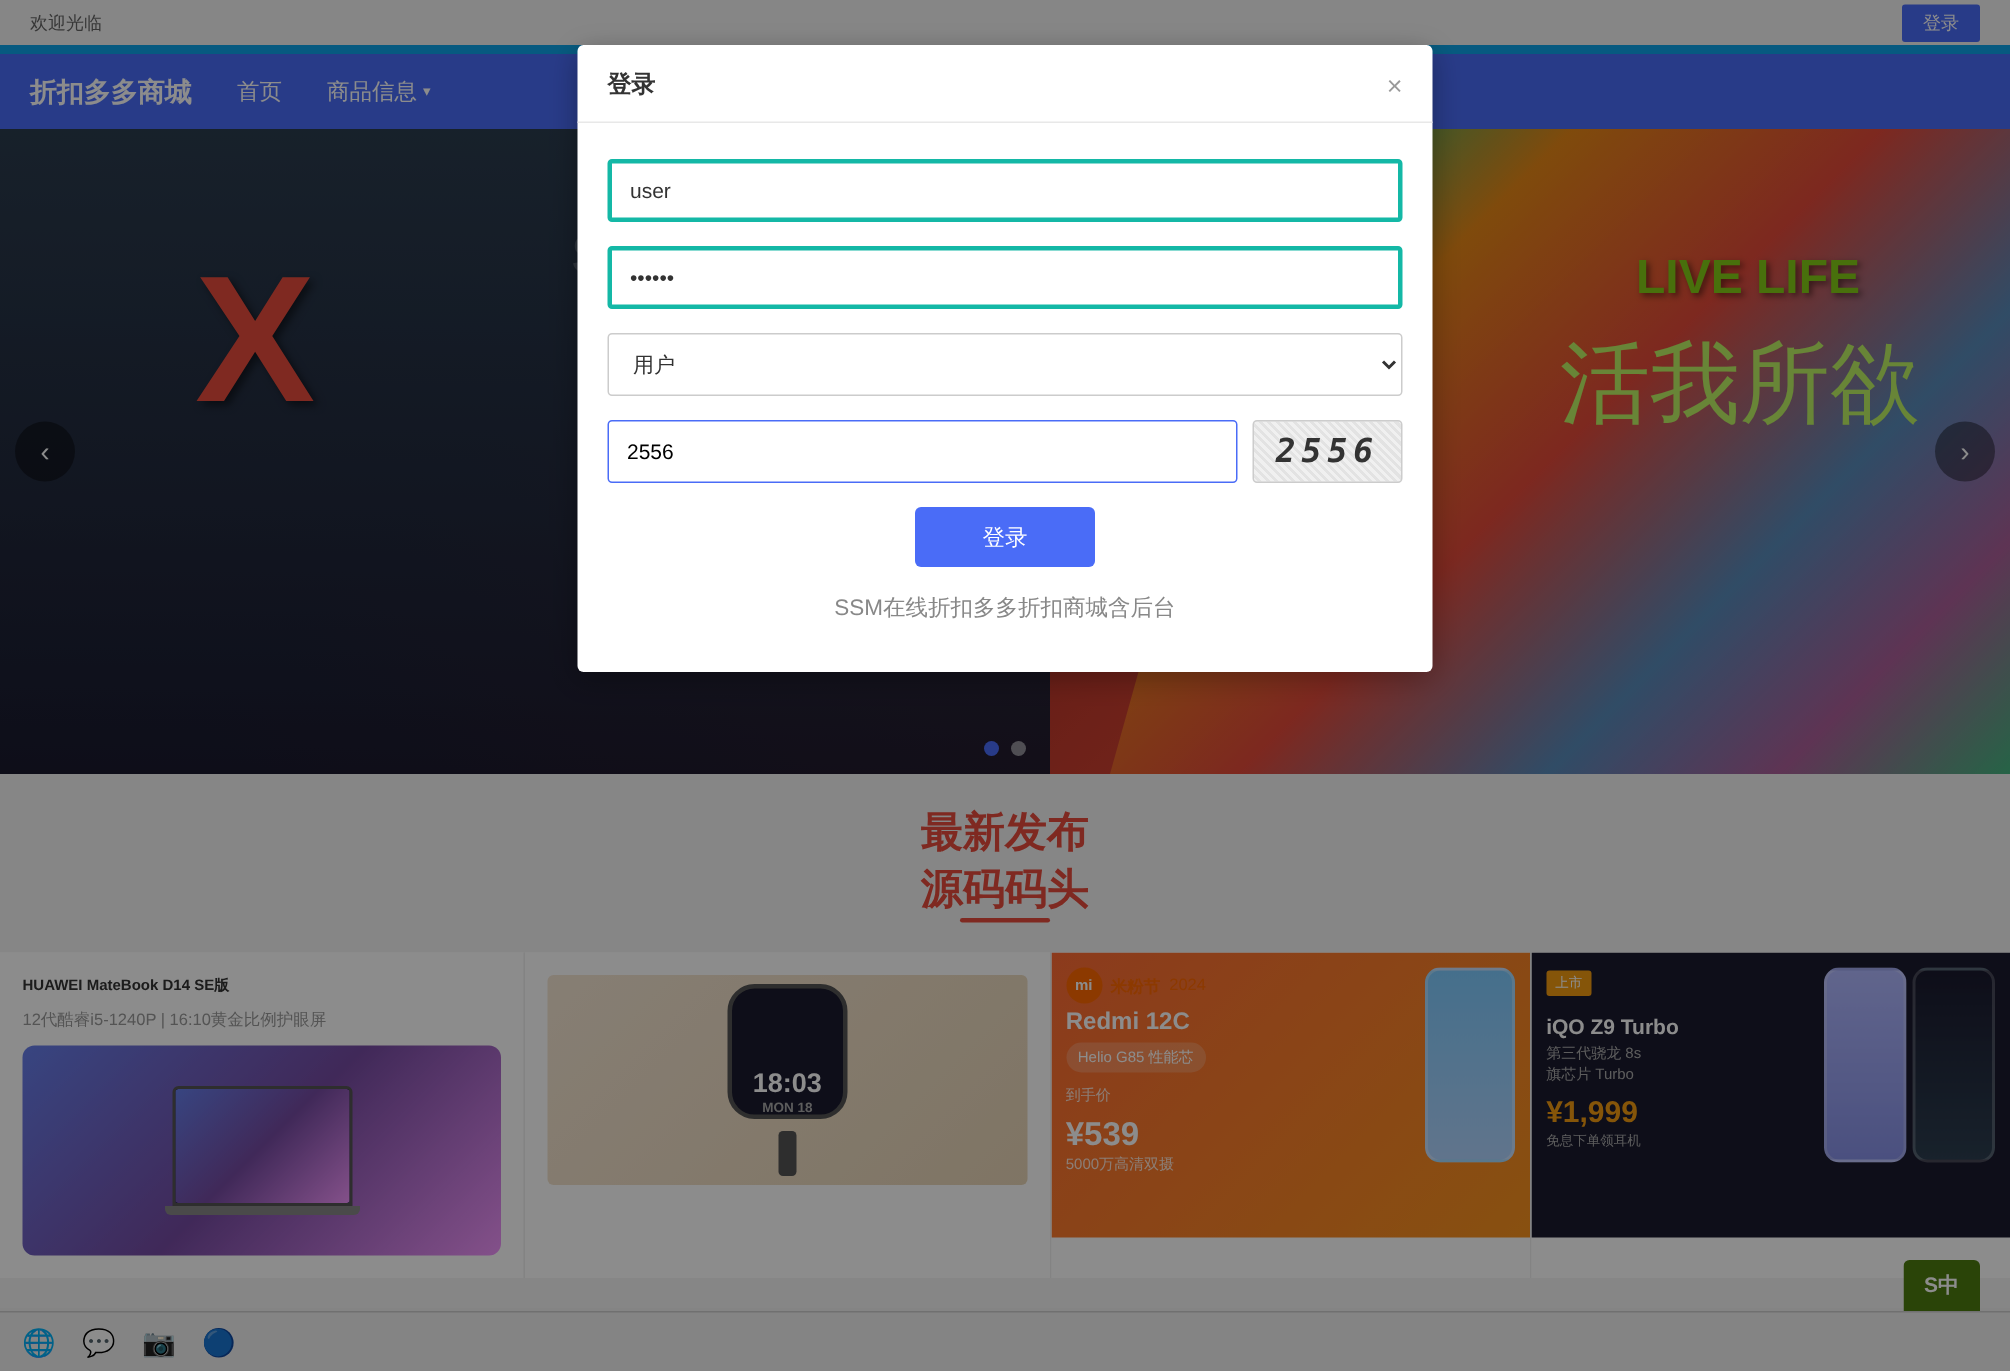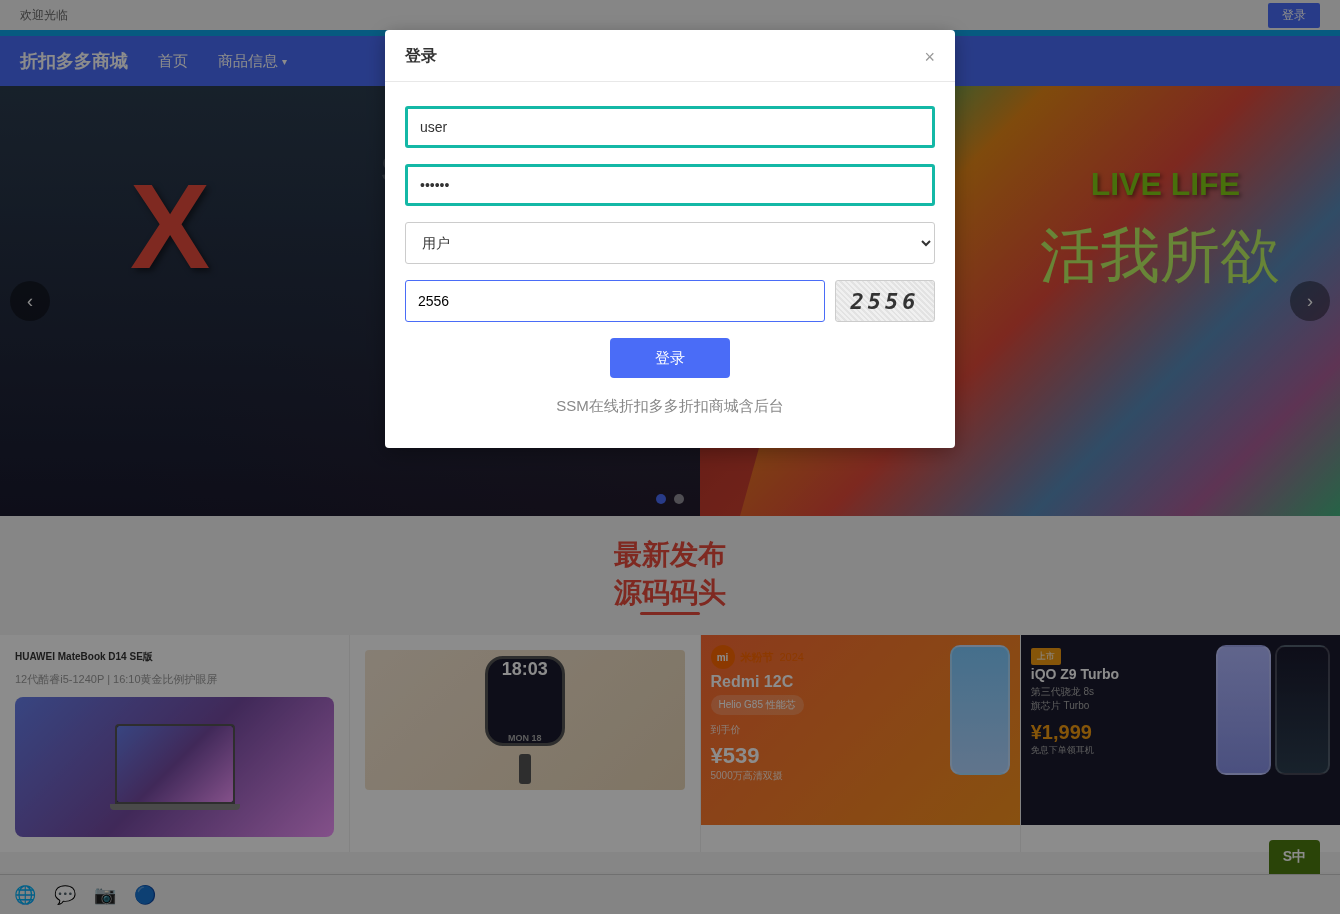--- a/index.html
+++ b/index.html
@@ -356,21 +356,21 @@
       border-radius: 4px;
     }
     .watch-circle {
       width: 80px;
       height: 90px;
       background: #1a1a2e;
       border-radius: 18px;
       border: 3px solid #555;
       display: flex;
       align-items: center;
-      justify-content: space-between;
+      justify-content: flex-end;
       color: #fff;
       font-size: 16px;
       font-weight: bold;
       flex-direction: column;
     }
     .watch-time { font-size: 18px; font-weight: bold; color: #fff; }
     .watch-date { font-size: 9px; color: #aaa; }
 
     
     .phone-card-bg {
@@ -419,21 +419,21 @@
       align-items: flex-start;
     }
     .vivo-info { flex: 1; }
     .vivo-badge {
       background: #f39c12;
       color: #fff;
       font-size: 9px;
       padding: 2px 6px;
       border-radius: 2px;
       display: inline-block;
-      margin-bottom: 1px;
+      margin-bottom: 12px;
     }
     .vivo-title { color: #fff; font-size: 14px; font-weight: bold; }
     .vivo-sub { color: #aaa; font-size: 10px; margin-top: 3px; }
     .vivo-price { color: #f39c12; font-size: 20px; font-weight: bold; margin-top: 8px; }
     .vivo-note { color: #aaa; font-size: 9px; }
     .mi-logo-circle {
       width: 24px;
       height: 24px;
       background: #ff6900;
       border-radius: 50%;

